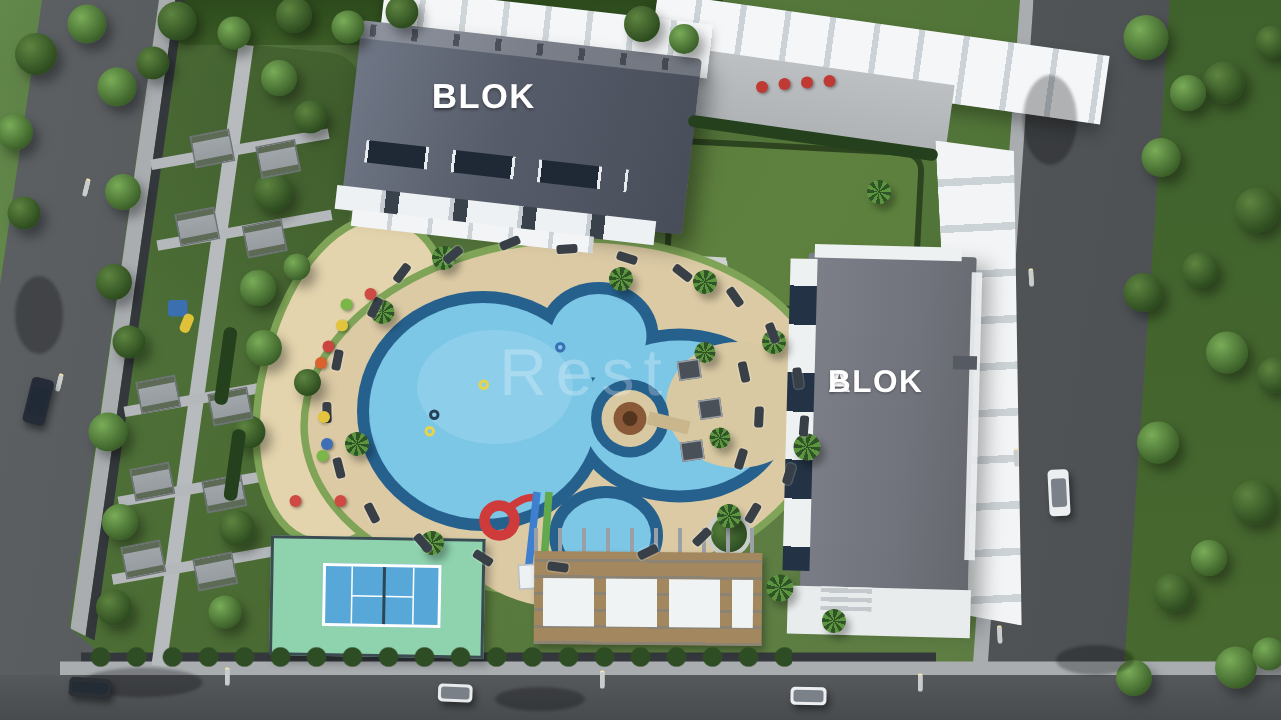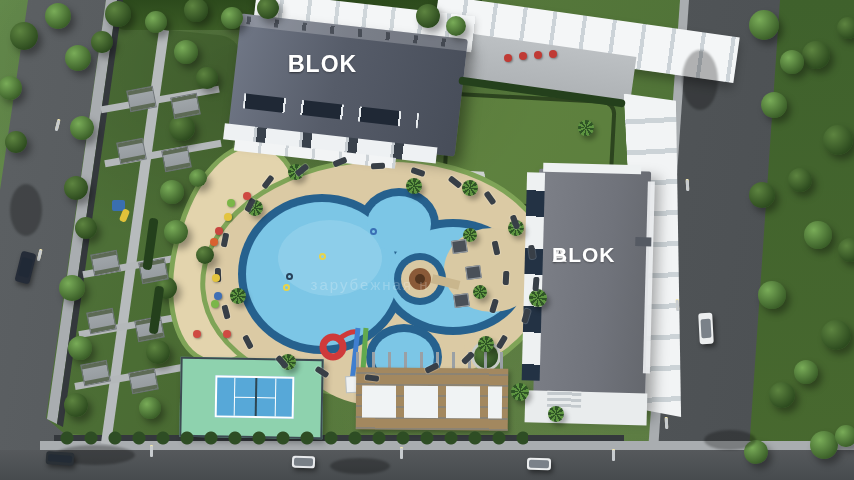--- a/index.html
+++ b/index.html
@@ -355,14 +355,14 @@
         <div class="glass"></div>
       </div>
       <div class="car" style="left: 527px; top: 458px; width: 24px; height: 12px; background: rgb(236, 238, 239); transform: rotate(1deg);">
         <div class="glass"></div>
       </div>
       <div class="car" style="left: 699px; top: 313px; width: 14px; height: 31px; background: rgb(236, 238, 239); transform: rotate(-3deg);">
         <div class="glass"></div>
       </div>
     </div>
 
-  <div class="wm2">зарубежная н</div>
+  <div class="wm1">Rest</div>
 </div>
 
 </body></html>

